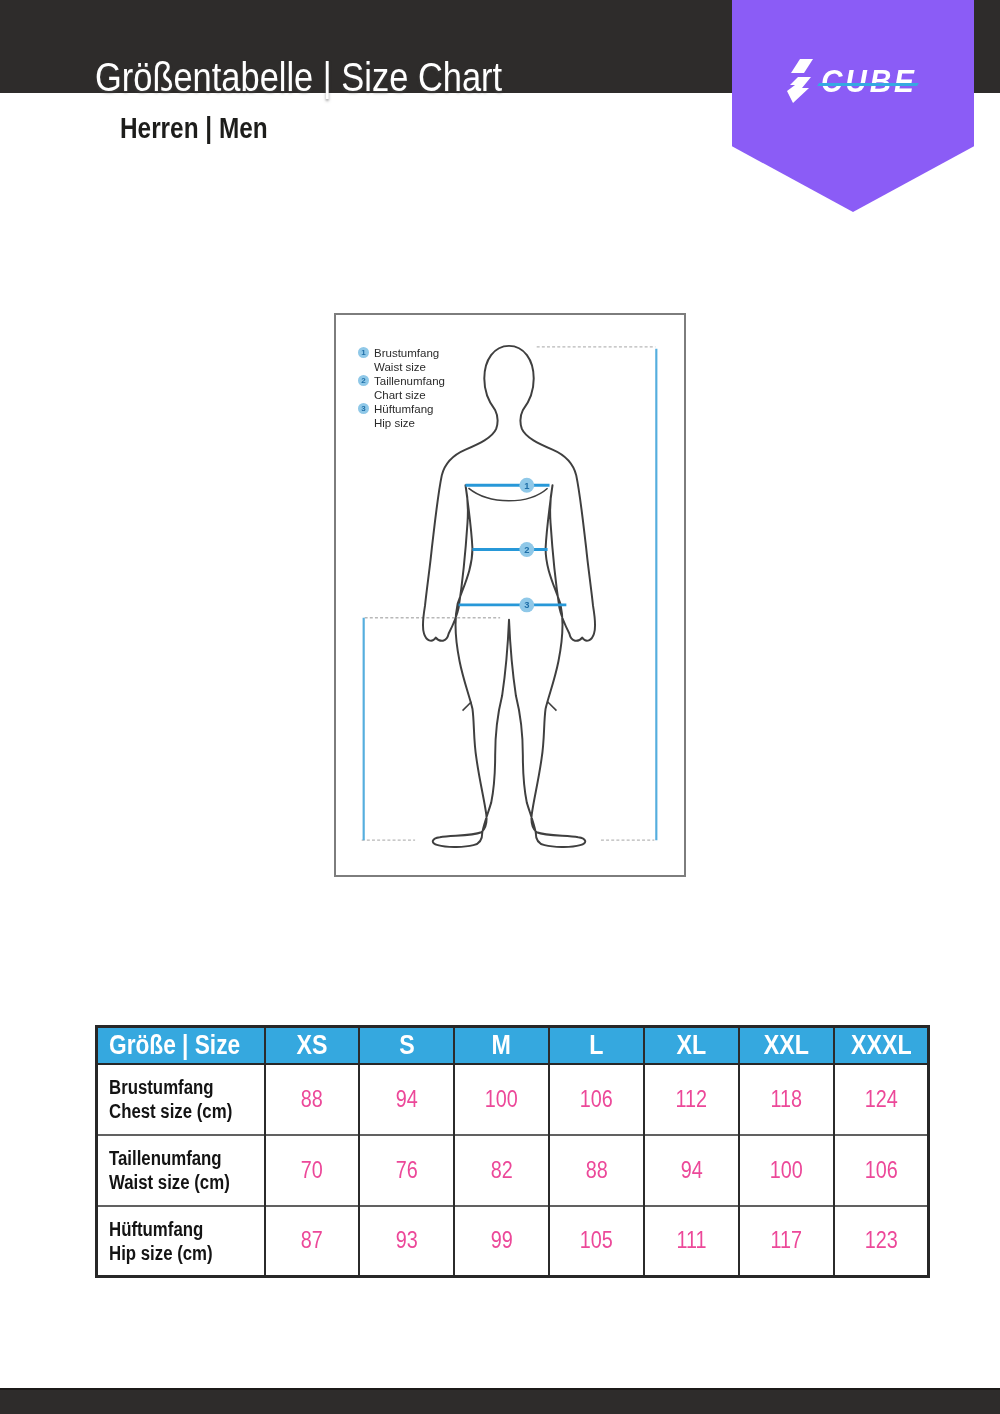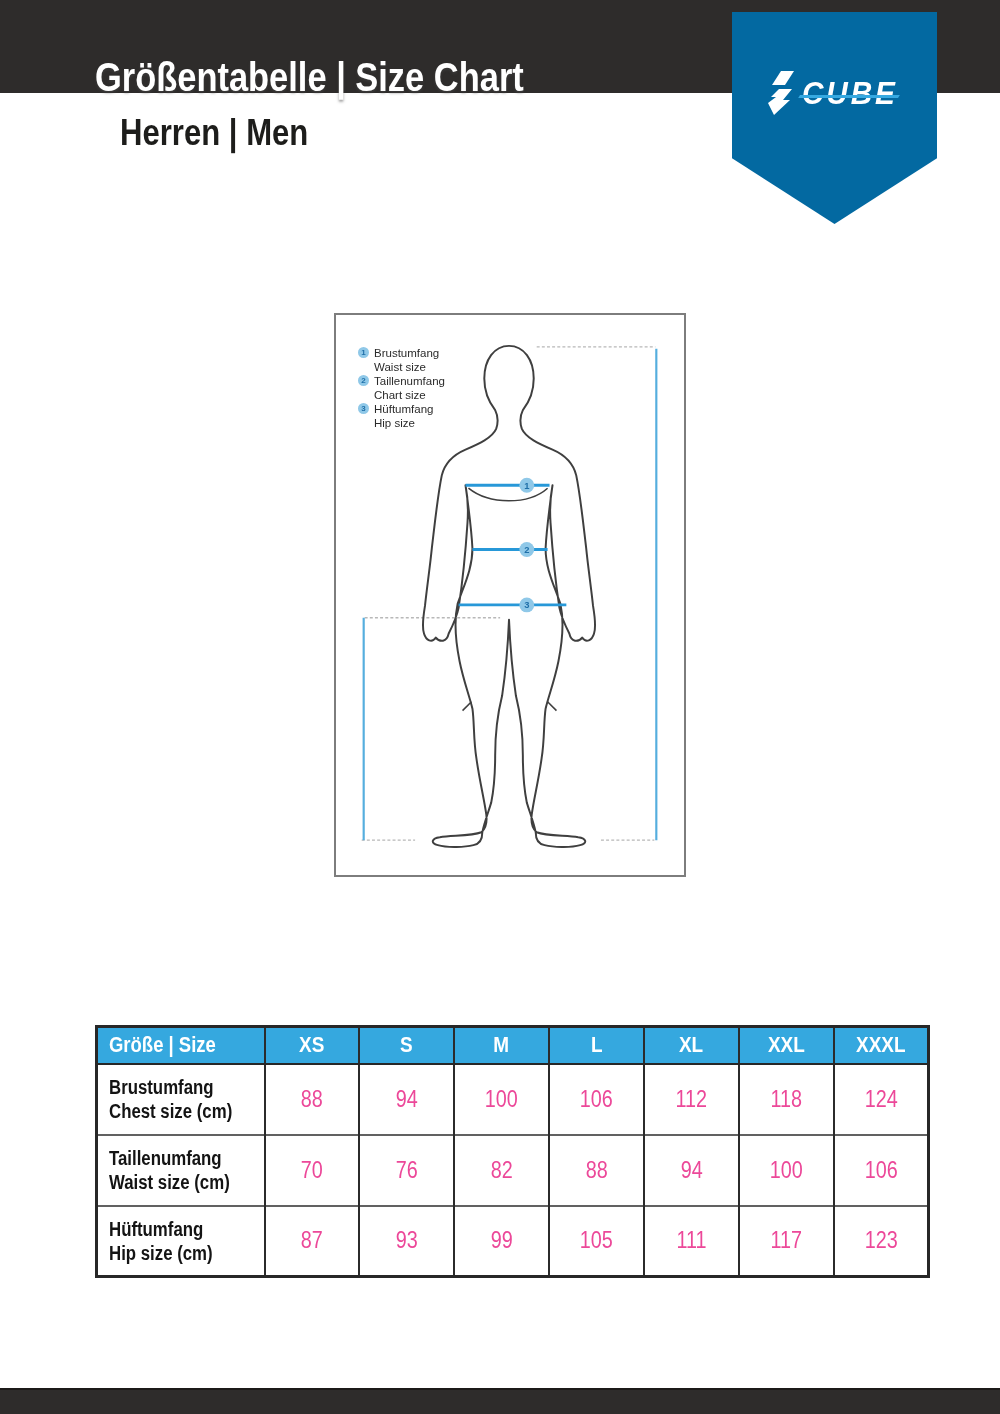--- a/index.html
+++ b/index.html
@@ -7,33 +7,33 @@
   .page {
     position:relative; width:1000px; height:1414px; margin:0 auto;
     background:#ffffff; overflow:hidden;
     font-family:"Liberation Sans","DejaVu Sans",sans-serif;
   }
   
   .header-bar { position:absolute; left:0; top:0; width:1000px; height:93px; background:#2e2c2b; }
   .footer-bar { position:absolute; left:0; top:1388px; width:1000px; height:26px; background:#2e2c2b; border-top:2px solid #1c1a19; }
   .page-title {
     position:absolute; left:95px; top:57px; color:#ffffff;
-    font-size:41px; font-weight:bold; line-height:1; white-space:nowrap;
+    font-size:41px; font-weight:normal; line-height:1; white-space:nowrap;
     text-shadow:0 2px 3px rgba(70,70,70,.55); z-index:3;
   }
   .page-subtitle {
     position:absolute; left:120px; top:114px; color:#1d1d1b;
-    font-size:37px; font-weight:bold; line-height:1; white-space:nowrap; z-index:3;
+    font-size:29px; font-weight:bold; line-height:1; white-space:nowrap; z-index:3;
   }
   .cond { display:inline-block; transform:scaleX(.84); transform-origin:0 50%; white-space:nowrap; }
   .cond-c { display:inline-block; transform:scaleX(.86); transform-origin:50% 50%; white-space:nowrap; }
   
   .ribbon {
-    position:absolute; left:732px; top:12px; width:205px; height:212px; z-index:4;
-    background:#0369a1;
+    position:absolute; left:732px; top:0; width:242px; height:212px; z-index:4;
+    background:#8b5cf6;
     clip-path:polygon(0 0,100% 0,100% 69%,50% 100%,0 69%);
   }
   .ribbon-inner { position:absolute; left:0; top:58px; width:100%; display:flex; align-items:center; justify-content:center; gap:7px; }
   .cube-word {
     position:relative; color:#ffffff; font-size:31px; font-weight:bold; font-style:italic;
     letter-spacing:3px; line-height:1; transform:scaleX(.96); transform-origin:0 50%;
   }
   .cube-word::after { 
     content:""; position:absolute; left:-3px; right:-1px; top:55%; height:3px;
     background:#36a9e1; transform:skewX(-32deg);
@@ -54,21 +54,21 @@
   }
   
   .size-table {
     position:absolute; left:95px; top:1025px; width:835px;
     border-collapse:collapse; table-layout:fixed;
     border:3px solid #272727;
   }
   .size-table th, .size-table td { border-left:2px solid #2b2b2b; border-right:2px solid #2b2b2b; }
   .size-table th {
     height:37px; background:#35a8df; color:#ffffff;
-    font-size:22px; font-weight:bold; text-align:center; vertical-align:middle;
+    font-size:27px; font-weight:bold; text-align:center; vertical-align:middle;
     border-bottom:2px solid #272727;
   }
   .size-table th.first { text-align:left; padding-left:11px; }
   .size-table td {
     height:71px; border-top:2px solid #616161; vertical-align:middle;
     font-size:23px; color:#ec4899; text-align:center;
   }
   .size-table td.rowlabel { text-align:left; padding-left:11px; font-size:20px; font-weight:bold; color:#141414; line-height:24px; }
 </style>
 </head>

